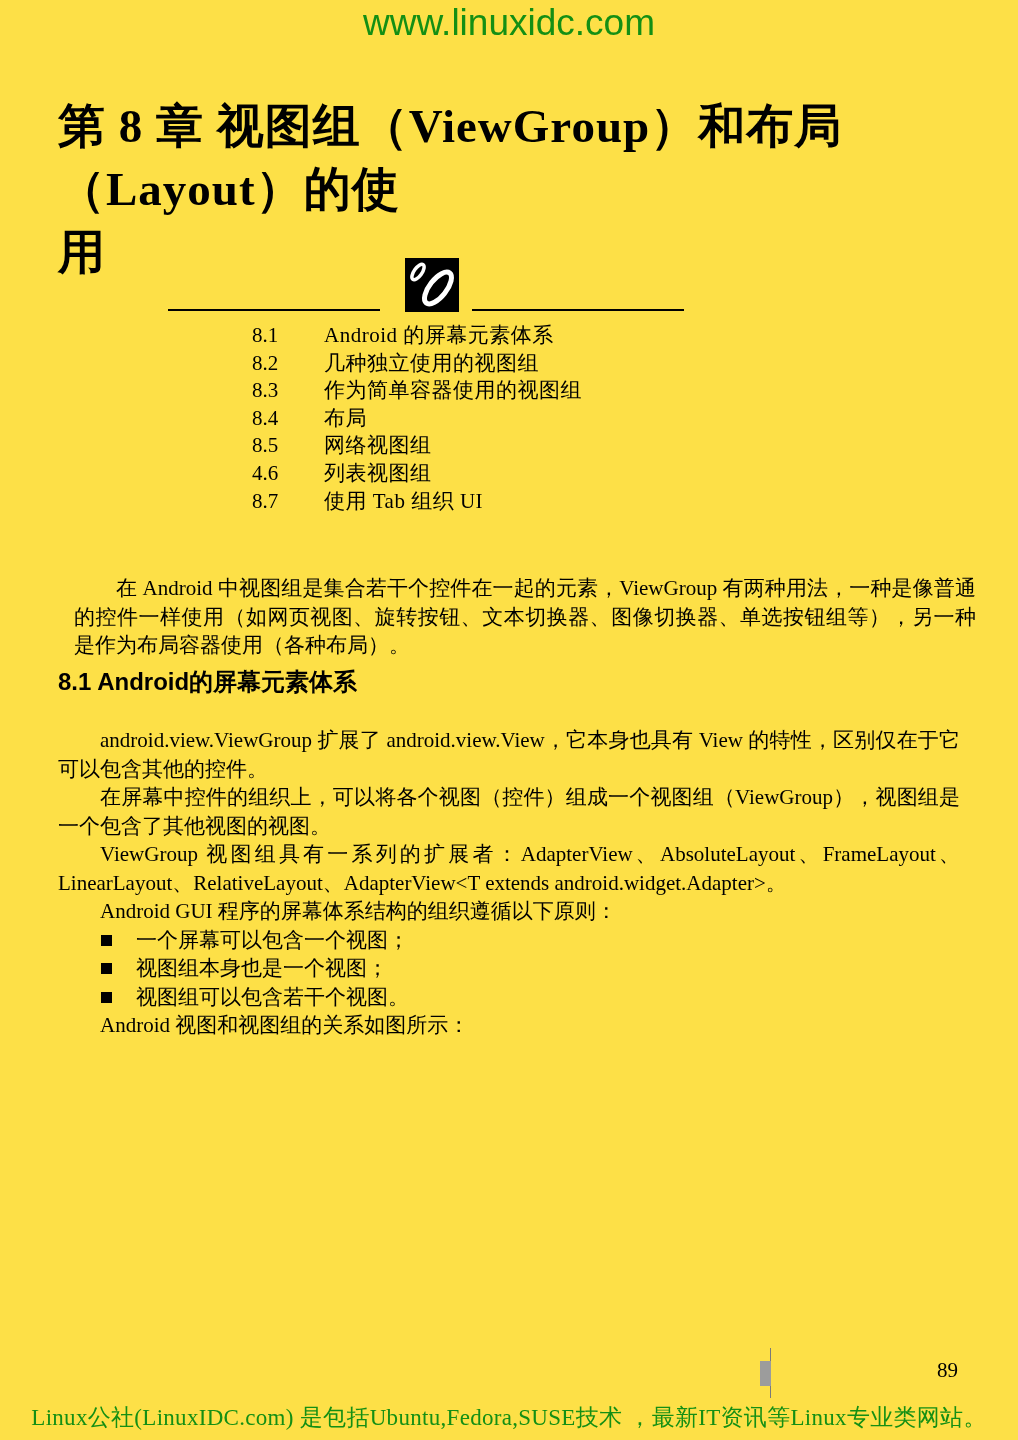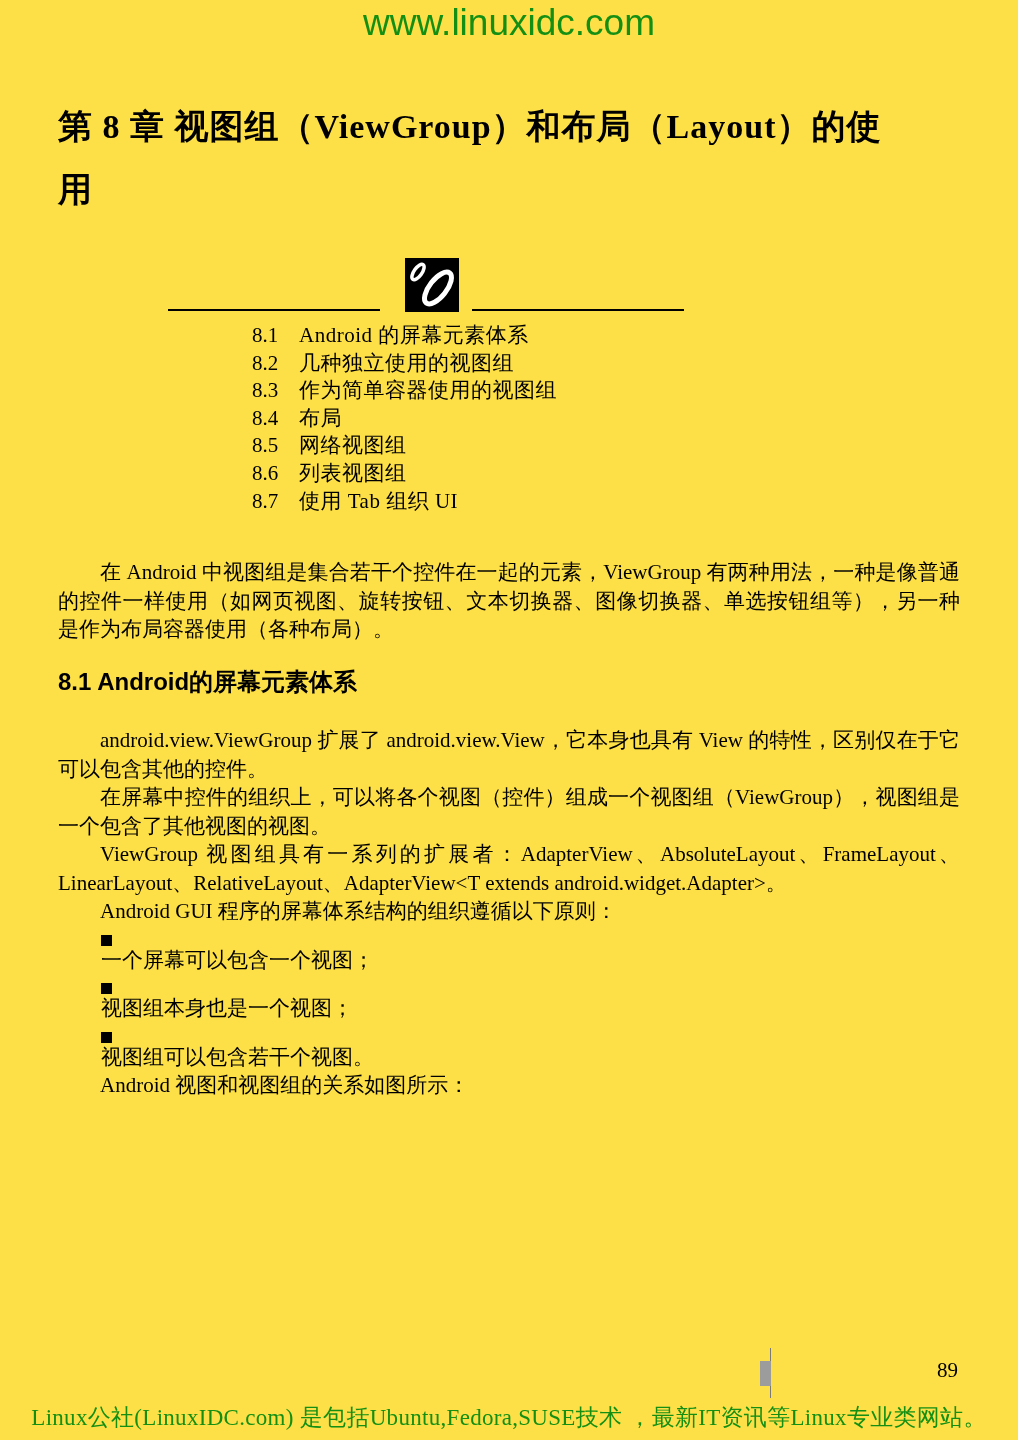--- a/index.html
+++ b/index.html
@@ -33,21 +33,21 @@
     color: var(--green, #148f14);
     letter-spacing: 0.3px;
   }
 
   
   .chapter-title {
     position: absolute;
     left: 58px; top: 95px;
     width: 900px;
     margin: 0;
-    font-size: 34px;
+    font-size: 47px;
     font-weight: bold;
     line-height: 63px;
     letter-spacing: 1px;
   }
   .chapter-title .line { display: block; }
 
   
   .ornament {
     position: absolute;
     left: 168px; top: 258px;
@@ -65,30 +65,30 @@
     flex: none;
     margin: 0 13px 0 25px;
   }
 
   
   .toc {
     position: absolute;
     left: 252px; top: 322px;
     font-size: 21px;
   }
-  .toc-row { display: flex; line-height: 27.6px; }
+  .toc-row { display: flex; line-height: 27.6px; gap: 25px; }
   .toc-num { width: 47px; flex: none; }
   .toc-label { letter-spacing: 0.5px; }
 
   
   .body-par {
     font-size: 21px;
     line-height: 28.5px;
     text-align: justify;
-    margin: 0;
+    margin: 16px;
     text-indent: 2em;
   }
   .intro {
     position: absolute;
     left: 58px; top: 558px;
     width: 902px;
   }
 
   .section-heading {
     position: absolute;
@@ -105,21 +105,20 @@
     width: 902px;
   }
   .section-body p { margin: 0; }
 
   .bullet {
     display: flex;
     align-items: flex-start;
     font-size: 21px;
     line-height: 28.5px;
     padding-left: 43px;
-    flex-direction: column;
   }
   .bullet-marker {
     width: 11px; height: 11px;
     background: #000;
     flex: none;
     margin: 9px 24px 0 0;
   }
 
   
   .marker-line {
@@ -180,21 +179,21 @@
     </div>
     <div class="toc-row">
       <span class="toc-num">8.4</span>
       <span class="toc-label">布局</span>
     </div>
     <div class="toc-row">
       <span class="toc-num">8.5</span>
       <span class="toc-label">网络视图组</span>
     </div>
     <div class="toc-row">
-      <span class="toc-num">8.6</span>
+      <span class="toc-num">4.6</span>
       <span class="toc-label">列表视图组</span>
     </div>
     <div class="toc-row">
       <span class="toc-num">8.7</span>
       <span class="toc-label">使用 Tab 组织 UI</span>
     </div>
   </div>
 
   <p class="body-par intro">在 Android 中视图组是集合若干个控件在一起的元素，ViewGroup 有两种用法，一种是像普通的控件一样使用（如网页视图、旋转按钮、文本切换器、图像切换器、单选按钮组等），另一种是作为布局容器使用（各种布局）。</p>
 

